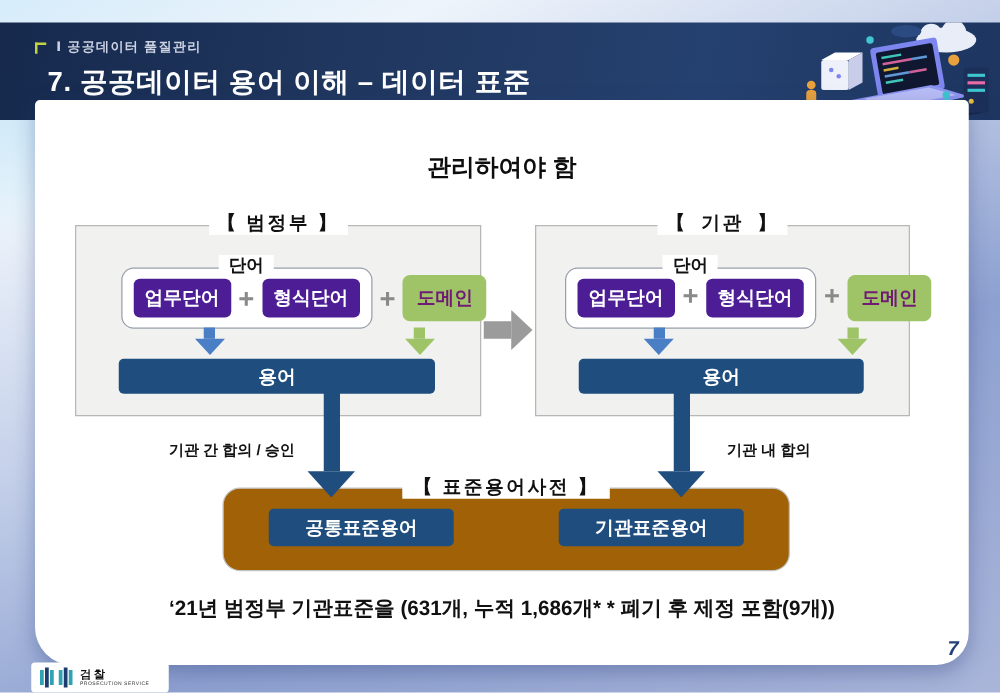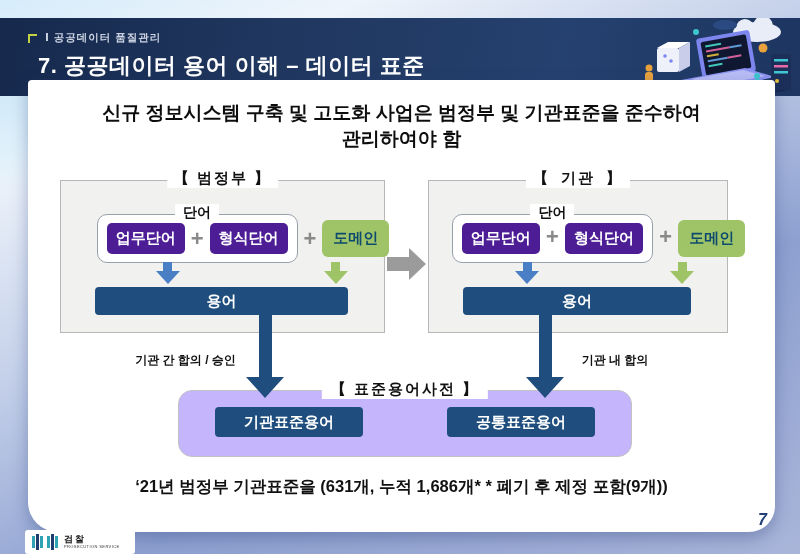--- a/index.html
+++ b/index.html
@@ -21,38 +21,38 @@
   .eyebrow-text { font-size:10.5px; letter-spacing:1px; color:#ccd3e2; font-weight:bold; }
   .header-title { position:absolute; left:38px; top:33px; font-size:22px; font-weight:bold; color:#ffffff; letter-spacing:0.5px;text-align:center; }
   .header-illustration { position:absolute; right:0; top:0; width:195px; height:78px; }
 
   
   .card { position:absolute; left:28px; top:80px; width:747px; height:452px;
     background:#ffffff; border-radius:4px 4px 26px 30px;
     box-shadow:0 6px 16px rgba(40,60,120,.35); }
 
   .headline { padding-top:20px; text-align:center; font-weight:bold; color:#0d0d0d; font-size:19px; }
-  .headline-line2 { }
+  .headline-line2 { margin-top:21px; }
 
   
   .group { position:absolute; top:100px; height:153px; background:#f1f1f0; border:1.5px solid #b7b7b7; }
   .group-left  { left:32px;  width:325px; }
   .group-right { left:400px; width:300px;font-family:Liberation Mono, monospace; }
   .group-title { position:absolute; top:-12px; left:50%; transform:translateX(-50%);
     background:#ffffff; padding:0 7px; font-size:15px; font-weight:bold; color:#111;
     letter-spacing:2px; white-space:nowrap; }
   .group-row { display:flex; align-items:center; justify-content:center; gap:6px; padding-top:33px;margin-left:41px; }
   .word-box { position:relative; display:flex; align-items:center; gap:6px;
     background:#ffffff; border:1.5px solid #98a0aa; border-radius:10px; padding:8px 9px; }
   .word-label { position:absolute; top:-11px; left:50%; transform:translateX(-50%);
     background:#ffffff; padding:0 8px; font-size:14px; font-weight:bold; color:#111; white-space:nowrap; }
   .chip-blue { background:#4c1d95; color:#fff; font-size:15px; font-weight:bold;
     padding:6px 9px; border-radius:5px; white-space:nowrap; }
   .plus { font-size:22px; font-weight:bold; color:#8a8a8a; line-height:1; }
-  .chip-green { background:#9fc468; color:#0c4a6e; font-size:15px; font-weight:bold;
+  .chip-green { background:#9fc468; color:#701a75; font-size:15px; font-weight:bold;
     padding:9px 11px; border-radius:6px; white-space:nowrap; }
   .mini-arrow { position:absolute; top:81px; transform:translateX(-50%); }
   .mini-arrow-word   { left:33%; }
   .mini-arrow-domain { left:85%; }
   .mini-stem { width:9px; height:9px; margin:0 auto; }
   .mini-head { width:0; height:0; border-left:12px solid transparent; border-right:12px solid transparent; }
   .blue .mini-stem { background:#4a7ec5; } .blue .mini-head { border-top:13px solid #4a7ec5; }
   .green .mini-stem { background:#9fc468; } .green .mini-head { border-top:13px solid #9fc468; }
   .term-bar { position:absolute; left:34px; right:36px; top:106px; height:28px;
     background:#1f4e7e; border-radius:4px; color:#fff; font-size:15px; font-weight:bold;
@@ -70,21 +70,21 @@
   .big-arrow-right { left:498px; top:230px; }
   .big-stem { width:13px; height:67px; margin:0 auto; background:#1f4e7e; }
   .big-head { width:0; height:0; border-left:19px solid transparent; border-right:19px solid transparent; border-top:21px solid #1f4e7e; }
 
   .note { position:absolute; top:272px; font-size:12px; font-weight:bold; color:#111; text-align:center; }
   .note-left  { left:75px;  width:165px; }
   .note-right { left:527px; width:120px; }
 
   
   .dict-box { position:absolute; left:150px; top:310px; width:454px; height:67px;
-    background:#c4b5fd; border:1.5px solid #c2c2c2; border-radius:14px; }
+    background:#a16207; border:1.5px solid #c2c2c2; border-radius:14px; }
   .dict-title { position:absolute; top:-11px; left:50%; transform:translateX(-50%);
     background:#ffffff; padding:0 9px; font-size:15px; font-weight:bold; color:#111;
     letter-spacing:2px; white-space:nowrap; }
   .dict-row { display:flex; justify-content:space-between; padding:16px 36px 0; }
   .dict-chip { width:148px; height:30px; background:#1f4e7e; border-radius:4px;
     color:#fff; font-size:15px; font-weight:bold; display:flex; align-items:center; justify-content:center; }
 
   .footnote { position:absolute; left:0; right:0; top:396px; text-align:center;
     font-size:16.5px; font-weight:bold; color:#111; }
 
@@ -152,21 +152,20 @@
       <circle cx="152" cy="58" r="3" fill="#3fc6d0"></circle>
       <rect x="149" y="61" width="7" height="10" rx="3" fill="#3fc6d0"></rect>
     </g>
     <circle cx="158" cy="30" r="4.5" fill="#e8a13d"></circle>
     <circle cx="91" cy="14" r="3" fill="#3fc6d0"></circle>
   </svg>
 </div>
 
 <div class="card">
   <div class="headline">
-    <div>신규 정보시스템 구축 및 고도화 사업은 범정부 및 기관표준을 준수하여</div>
     <div class="headline-line2">관리하여야 함</div>
   </div>
 
   <div class="group group-left">
     <div class="group-title">【 범정부 】</div>
     <div class="group-row">
       <div class="word-box">
         <div class="word-label">단어</div>
         <span class="chip-blue">업무단어</span>
         <span class="plus">+</span>
@@ -222,22 +221,22 @@
     <div class="big-stem"></div>
       <div class="big-head"></div>
   </div>
 
   <div class="note note-left">기관 간 합의 / 승인</div>
   <div class="note note-right">기관 내 합의</div>
 
   <div class="dict-box">
     <div class="dict-title">【 표준용어사전 】</div>
     <div class="dict-row">
+      <div class="dict-chip">공통표준용어</div>
       <div class="dict-chip">기관표준용어</div>
-      <div class="dict-chip">공통표준용어</div>
     </div>
   </div>
 
   <div class="footnote">‘21년 범정부 기관표준을 (631개, 누적 1,686개*  * 폐기 후 제정 포함(9개))</div>
 </div>
 
 <div class="logo">
   <svg width="27" height="18" viewBox="0 0 27 18" xmlns="http://www.w3.org/2000/svg">
     <rect x="0" y="3" width="3" height="12" fill="#2fa3b4"></rect>
     <rect x="4" y="1" width="3" height="16" fill="#1e3c6e"></rect>

